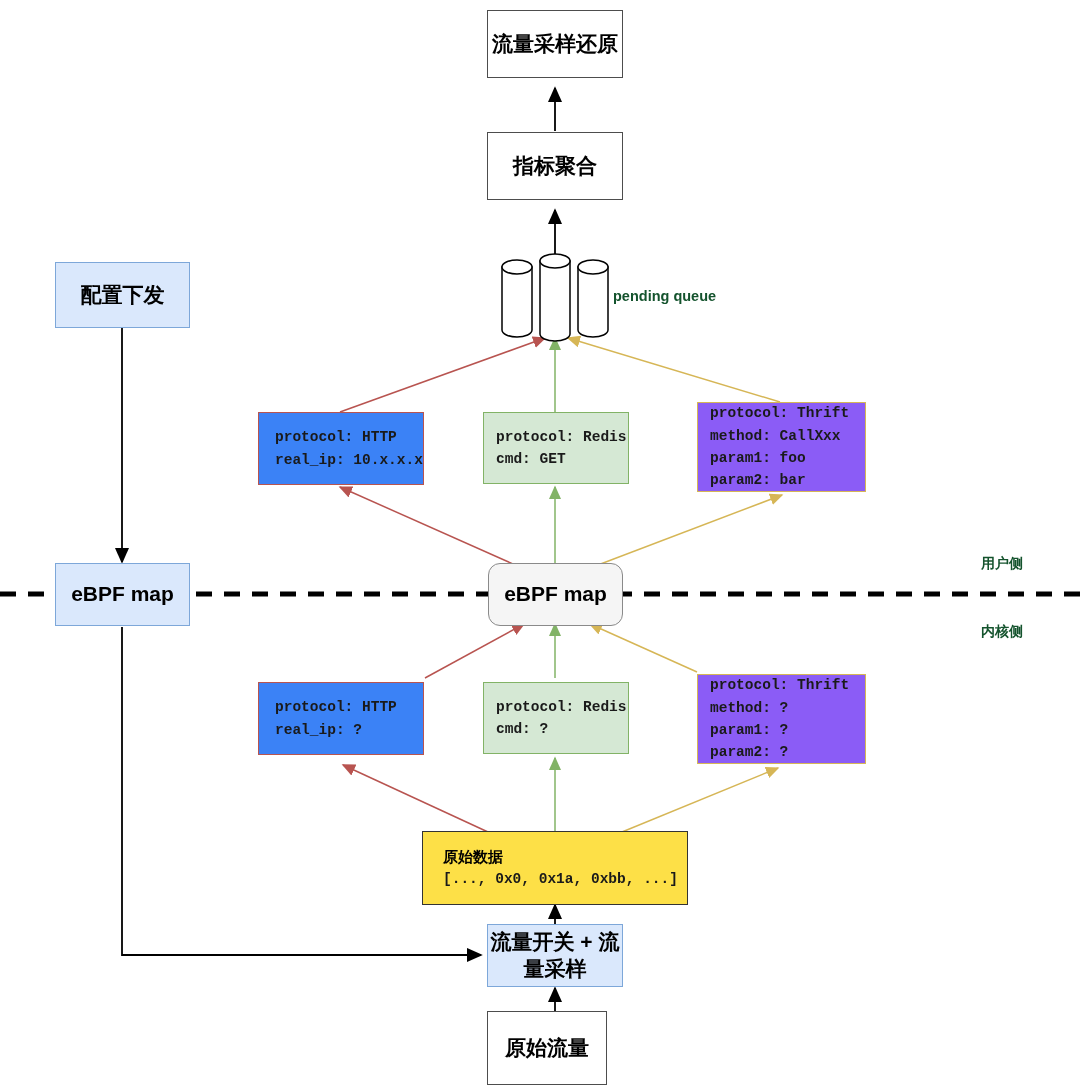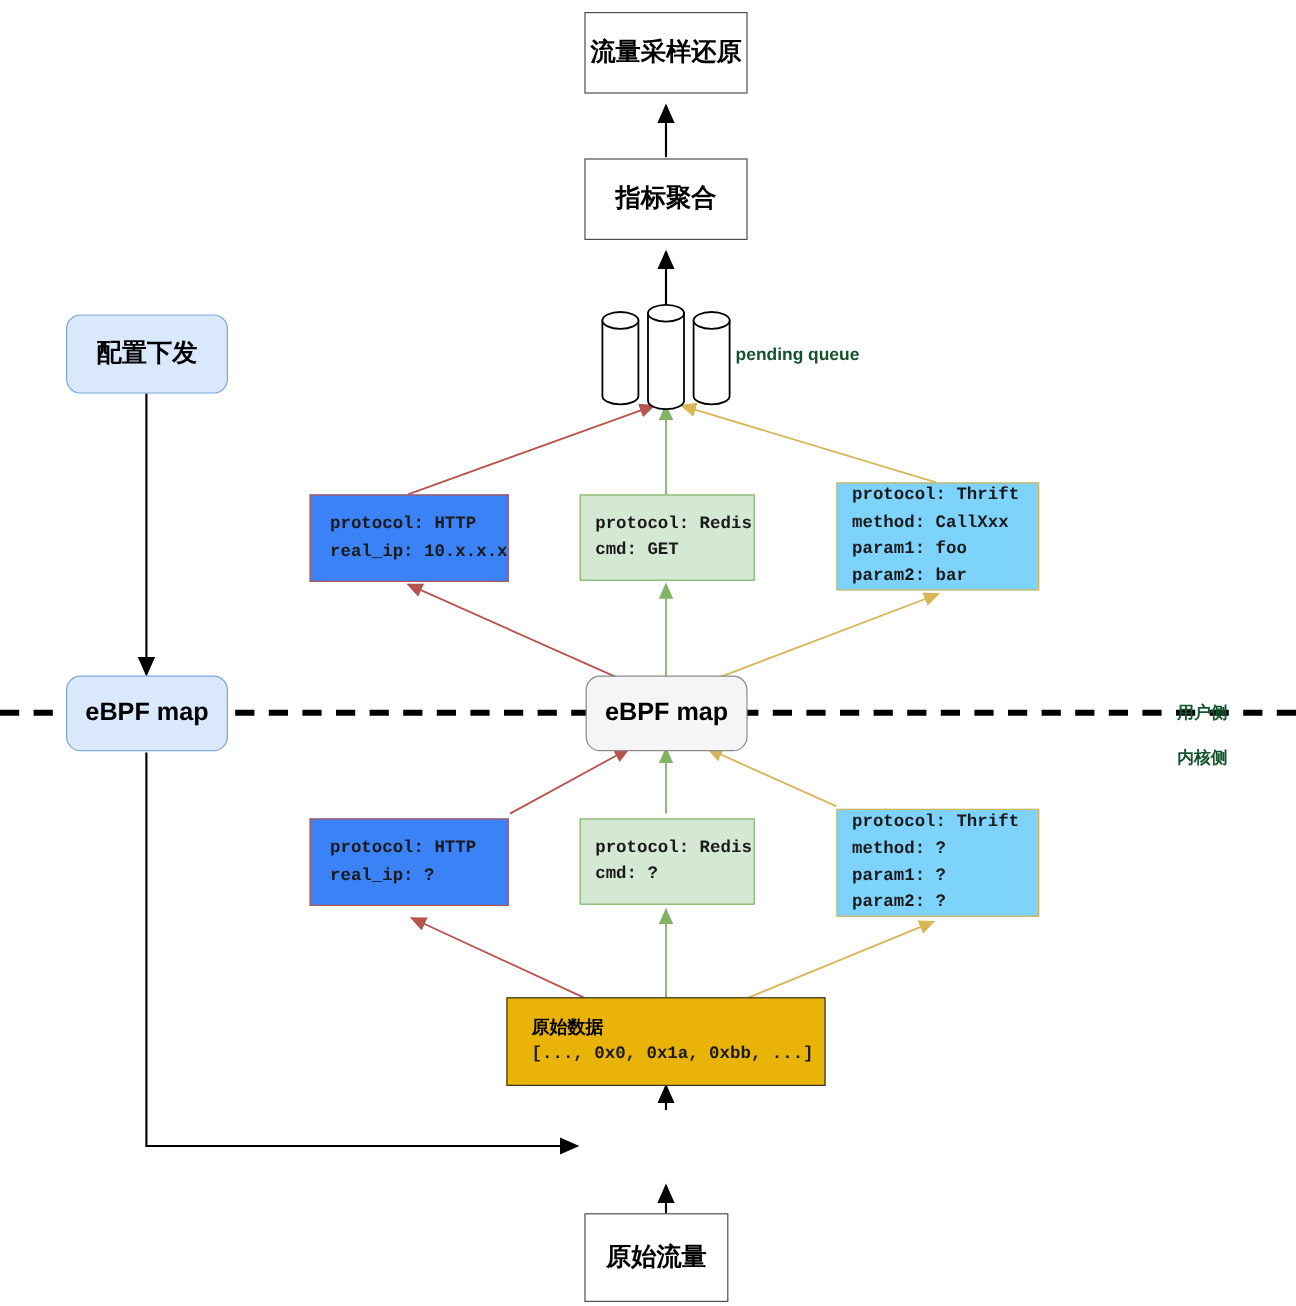--- a/index.html
+++ b/index.html
@@ -34,21 +34,21 @@
     align-items: center;
     text-align: center;
   }
   .rect-plain {
     background: #ffffff;
     border: 1.6px solid #4d4d4d;
   }
   .rect-round-blue {
     background: #dae8fc;
     border: 1.4px solid #7da7d9;
-    border-radius: 12px;
+    border-radius: 0;
   }
   .rect-round-gray {
     background: #f5f5f5;
     border: 1.4px solid #8a8a8a;
     border-radius: 12px;
   }
   .cn-label {
     font-family: "Liberation Sans", sans-serif;
     font-size: 21px;
     color: #000000;
@@ -74,28 +74,28 @@
   .box-red {
     background: #3b82f6;
     border: 1.4px solid #b85450;
     padding-left: 16px;
   }
   .box-green {
     background: #d5e8d4;
     border: 1.4px solid #82b366;
   }
   .box-yellow {
-    background: #7dd3fc;
+    background: #8b5cf6;
     border: 1.4px solid #d6b656;
   }
   .raw-box {
     align-items: flex-start;
     justify-content: center;
     padding: 8px 0 8px 20px;
-    background: #eab308;
+    background: #fde047;
     border: 1.6px solid #333333;
   }
   .raw-title {
     font-family: "Liberation Sans", sans-serif;
     font-size: 15px;
     font-weight: bold;
     color: #000000;
     line-height: 1.45;
   }
   .plain-text {
@@ -234,21 +234,24 @@
     <span class="mono-line">method: ?</span>
     <span class="mono-line">param1: ?</span>
     <span class="mono-line">param2: ?</span>
   </div>
 
   <div class="node raw-box" style="left:422px; top:831px; width:266px; height:74px;">
     <span class="raw-title">原始数据</span>
     <span class="mono-line">[..., 0x0, 0x1a, 0xbb, ...]</span>
   </div>
 
+  <div class="node rect-round-blue" style="left:487px; top:924px; width:136px; height:63px;">
+    <span class="cn-label cn-label-bold">流量开关 + 流量采样</span>
+  </div>
 
   <div class="node rect-plain" style="left:487px; top:1011px; width:120px; height:74px;">
     <span class="cn-label cn-label-bold">原始流量</span>
   </div>
 
-  <div class="plain-text side-text" style="left:981px; top:555px;margin-top:30px;">用户侧</div>
+  <div class="plain-text side-text" style="left:981px; top:555px;">用户侧</div>
   <div class="plain-text side-text" style="left:981px; top:623px;text-align:right;">内核侧</div>
 
 </div>
 
 </body></html>

